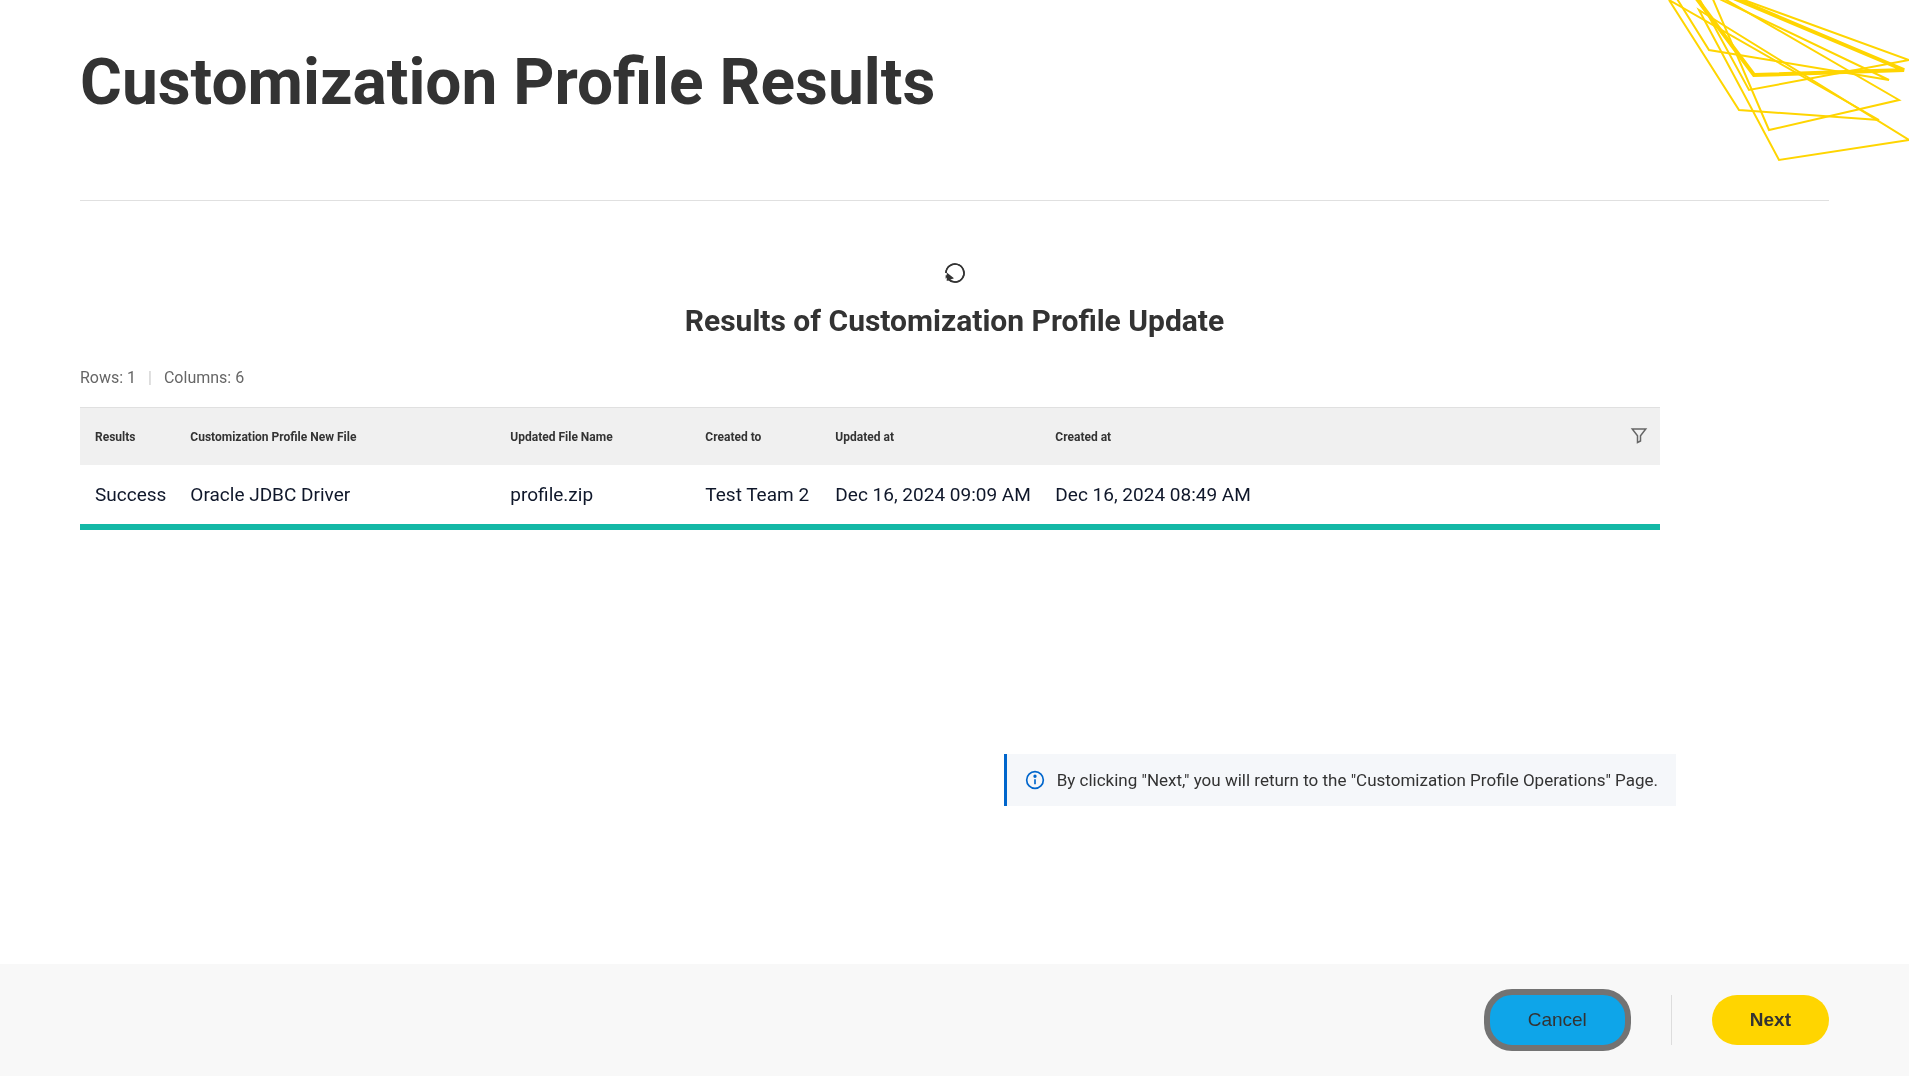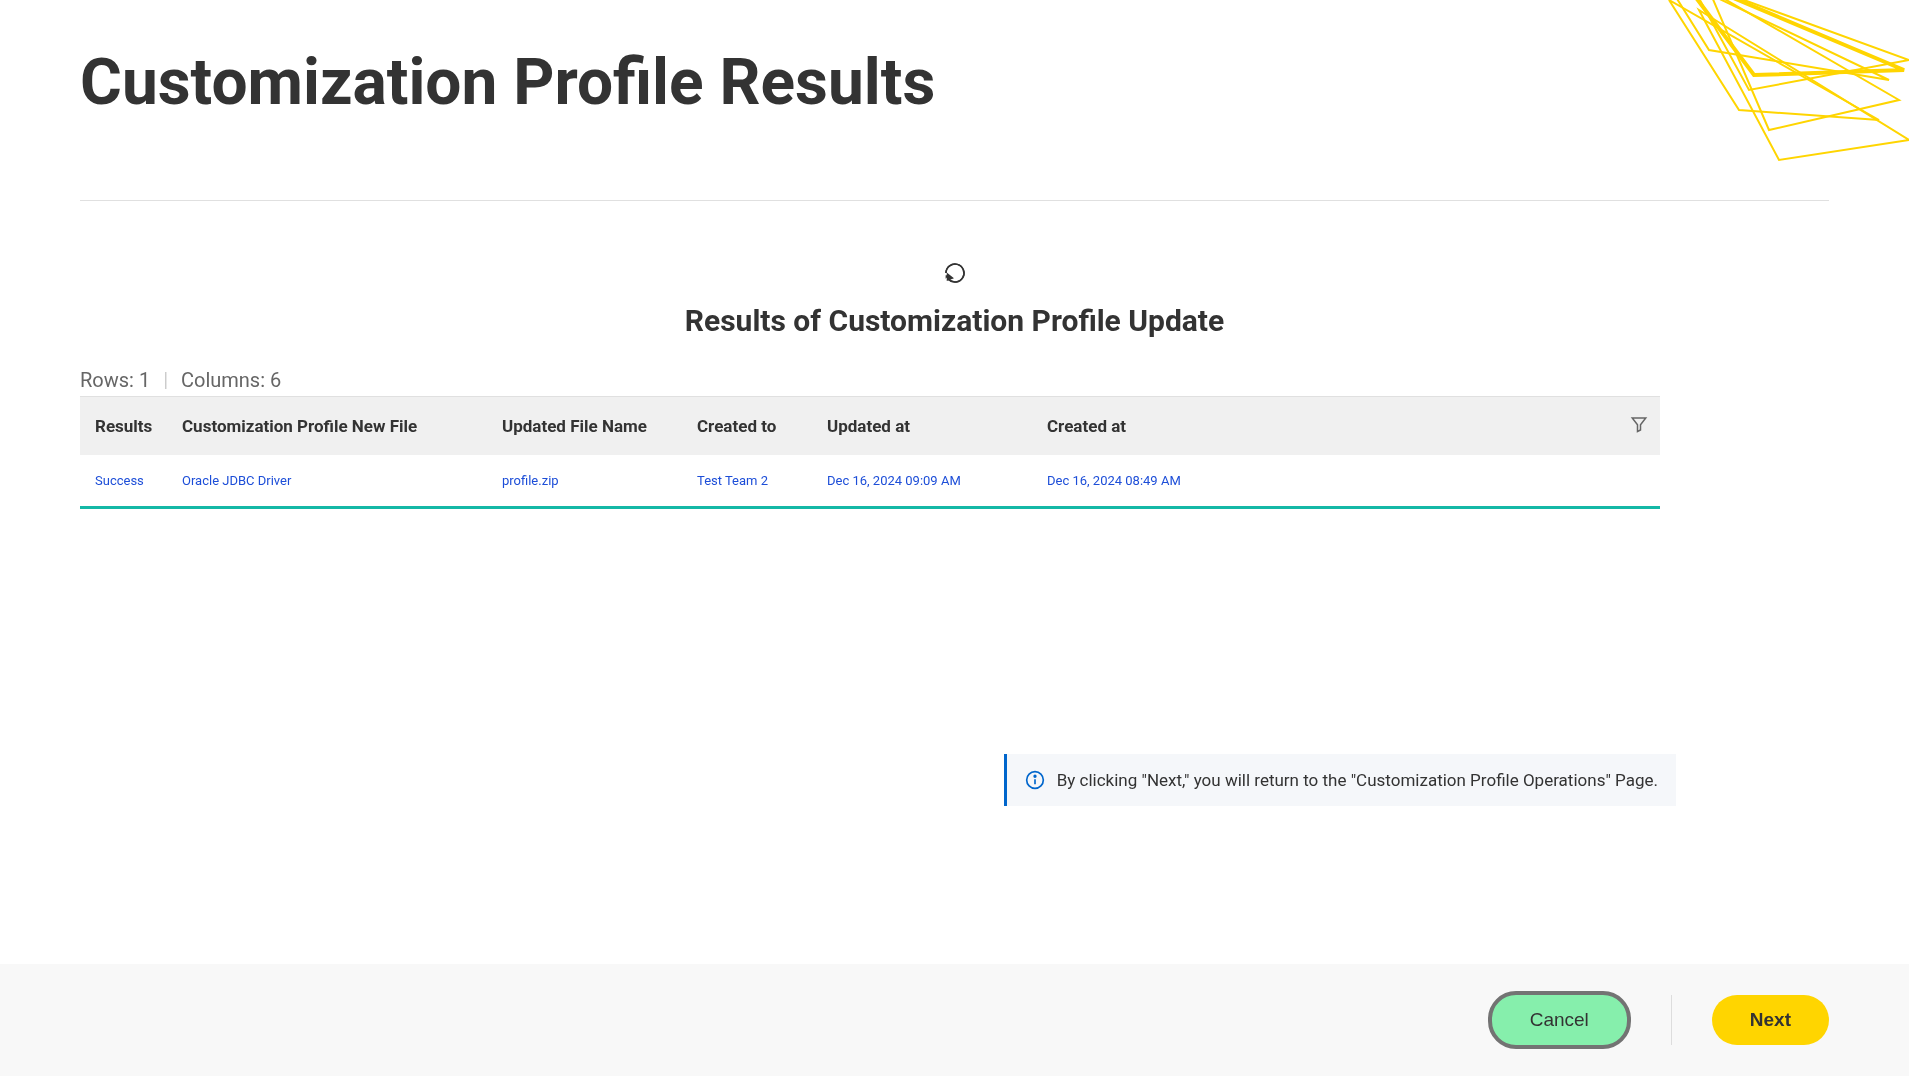--- a/index.html
+++ b/index.html
@@ -57,58 +57,58 @@
       color: #333333;
     }
     
     .section-title {
       font-size: 30px;
       font-weight: 700;
       color: #333333;
     }
     
     .table-info {
-      font-size: 20px;
+      font-size: 16px;
       color: #666666;
-      margin-bottom: 4px;
+      margin-bottom: 20px;
     }
     
     .table-separator {
       color: #cccccc;
       margin: 0 8px;
     }
     
     .results-table {
       width: 100%;
       border-collapse: collapse;
       max-width: 1580px;
     }
     
     .results-table thead {
       background: #f0f0f0;
     }
     
     .results-table th {
       text-align: left;
       padding: 18px 12px;
-      font-size: 17px;
+      font-size: 12px;
       font-weight: 700;
       color: #333333;
       border-top: 1px solid #e0e0e0;
     }
     
     .results-table th:first-child {
       padding-left: 15px;
     }
     
     .results-table td {
       padding: 18px 12px;
-      font-size: 13px;
-      color: #1d4ed8;
-      border-bottom: 3px solid #14b8a6;
+      font-size: 19px;
+      color: #0f172a;
+      border-bottom: 6px solid #14b8a6;
     }
     
     .results-table td:first-child {
       padding-left: 15px;
     }
     
     .success-text {
       color: #2e7d32;
     }
     
@@ -170,23 +170,23 @@
     .btn {
       font-size: 19px;
       font-weight: 500;
       padding: 14px 38px;
       border-radius: 28px;
       cursor: pointer;
       border: none;
     }
     
     .btn-cancel {
-      background: #86efac;
-      color: #333333;
-      border: 4px solid #737373;
+      background: #0ea5e9;
+      color: #333333;
+      border: 6px solid #737373;
     }
     
     .btn-next {
       background: #ffd500;
       color: #333333;
       font-weight: 700;
     }
     
     .col-results { width: 90px; }
     .col-name { width: 320px; }

